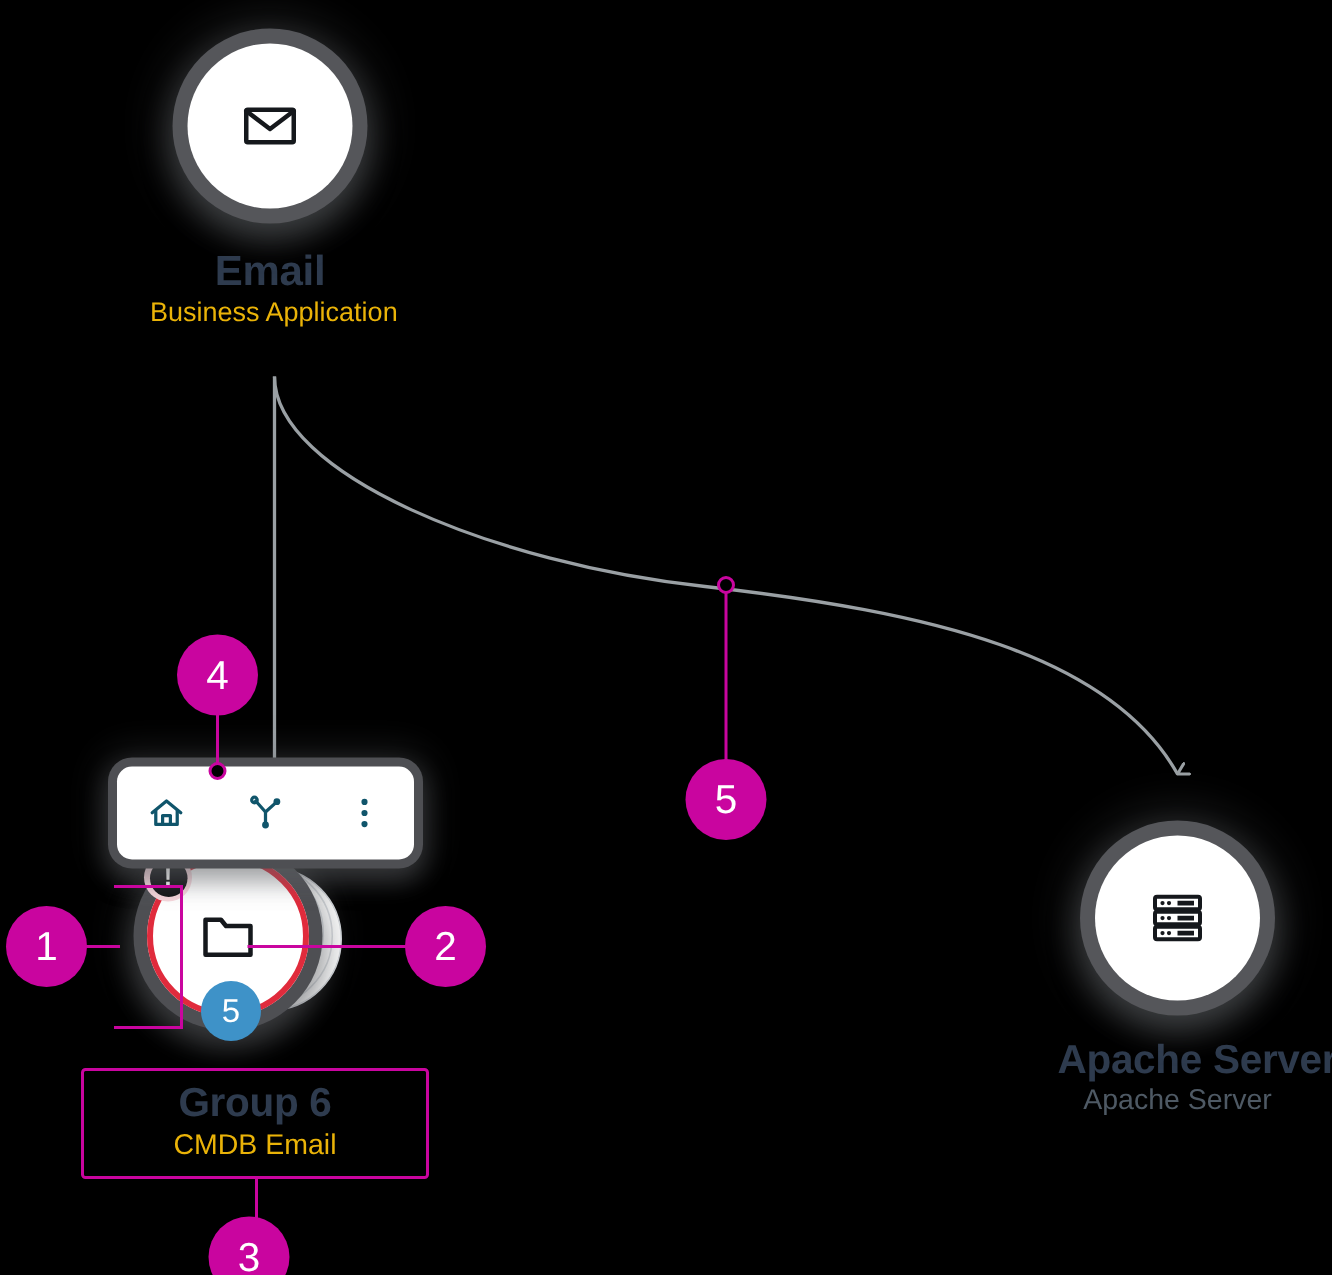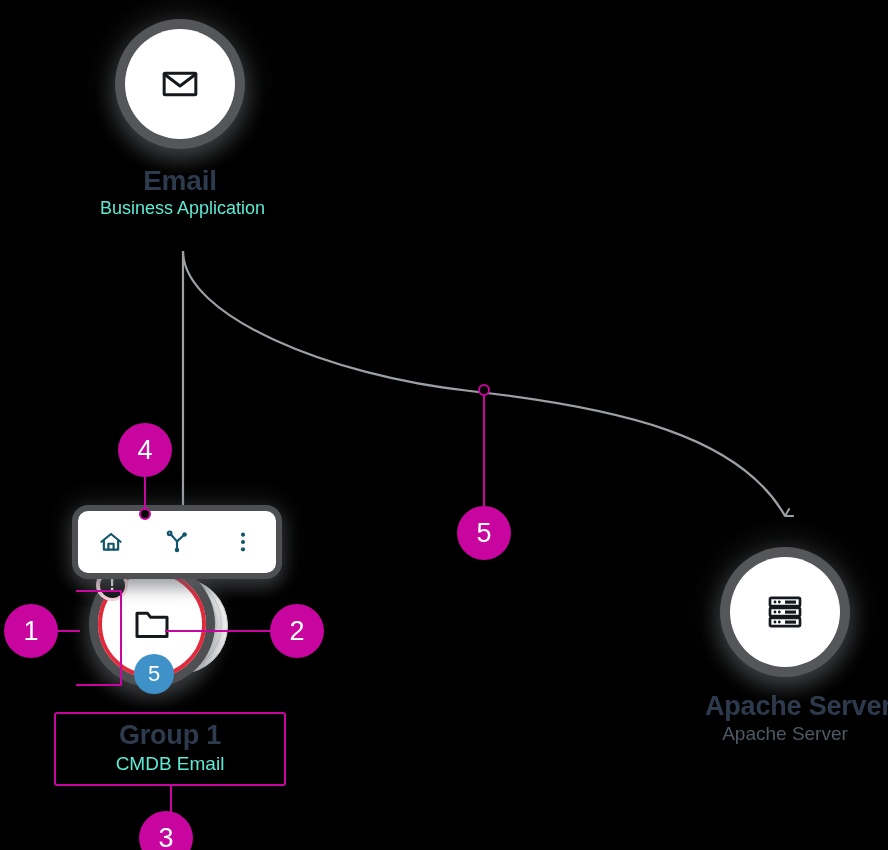--- a/index.html
+++ b/index.html
@@ -73,21 +73,21 @@
     font-size: 28px;
     font-weight: bold;
     color: #2e3b4e;
     letter-spacing: -0.2px;
     line-height: 1.05;
     white-space: nowrap;
   }
   .node-sub {
     font-size: 18px;
     font-weight: normal;
-    color: #5eead4;
+    color: #eab308;
     line-height: 1.3;
     margin-top: 2px;
     white-space: nowrap;
   }
 
   
   #node-email { left: 100px; top: -12px; }
   #node-email .node-title { margin-top: 2px; }
 
   
@@ -379,21 +379,21 @@
       <svg class="glyph" viewBox="0 0 24 24" fill="#10556b" stroke="none">
         <circle cx="12" cy="5.2" r="1.9"></circle>
         <circle cx="12" cy="12" r="1.9"></circle>
         <circle cx="12" cy="18.8" r="1.9"></circle>
       </svg>
     </button>
   </div>
 
   <div class="anno-box" id="group-label-outline" style="left:54px; top:696px; width:232px; height:74px;"></div>
   <div id="group-label-box">
-    <div class="node-title">Group 1</div>
+    <div class="node-title">Group 6</div>
     <div class="node-sub">CMDB Email</div>
   </div>
 
   <div class="anno anno-bracket" style="left:76px; top:574px; width:46px; height:96px;"></div>
   <div class="anno anno-line-h" style="left:56px; top:614px; width:24px;"></div>
 
   <div class="anno anno-line-h" style="left:165px; top:614px; width:110px;"></div>
 
   <div class="anno anno-line-v" style="left:170px; top:770px; height:28px;"></div>
 

